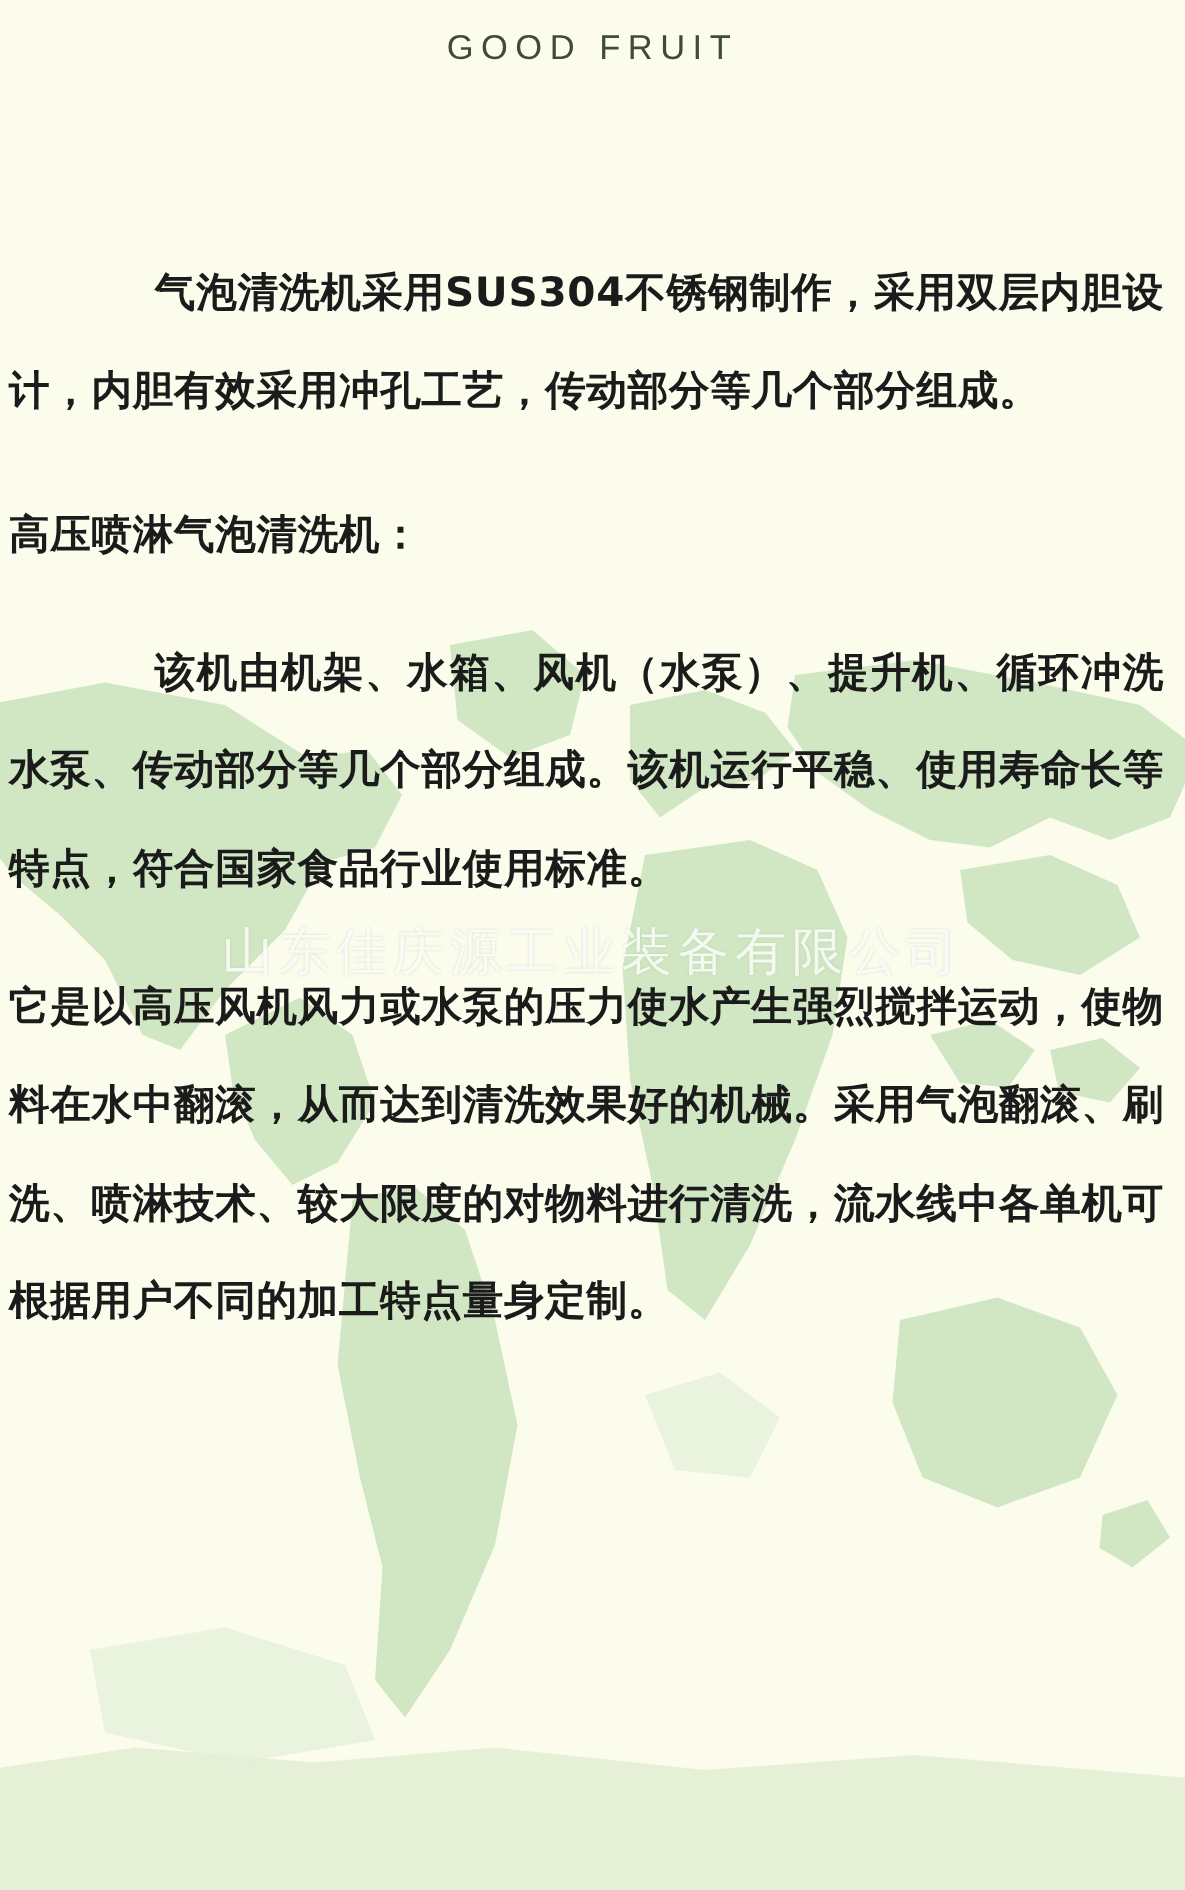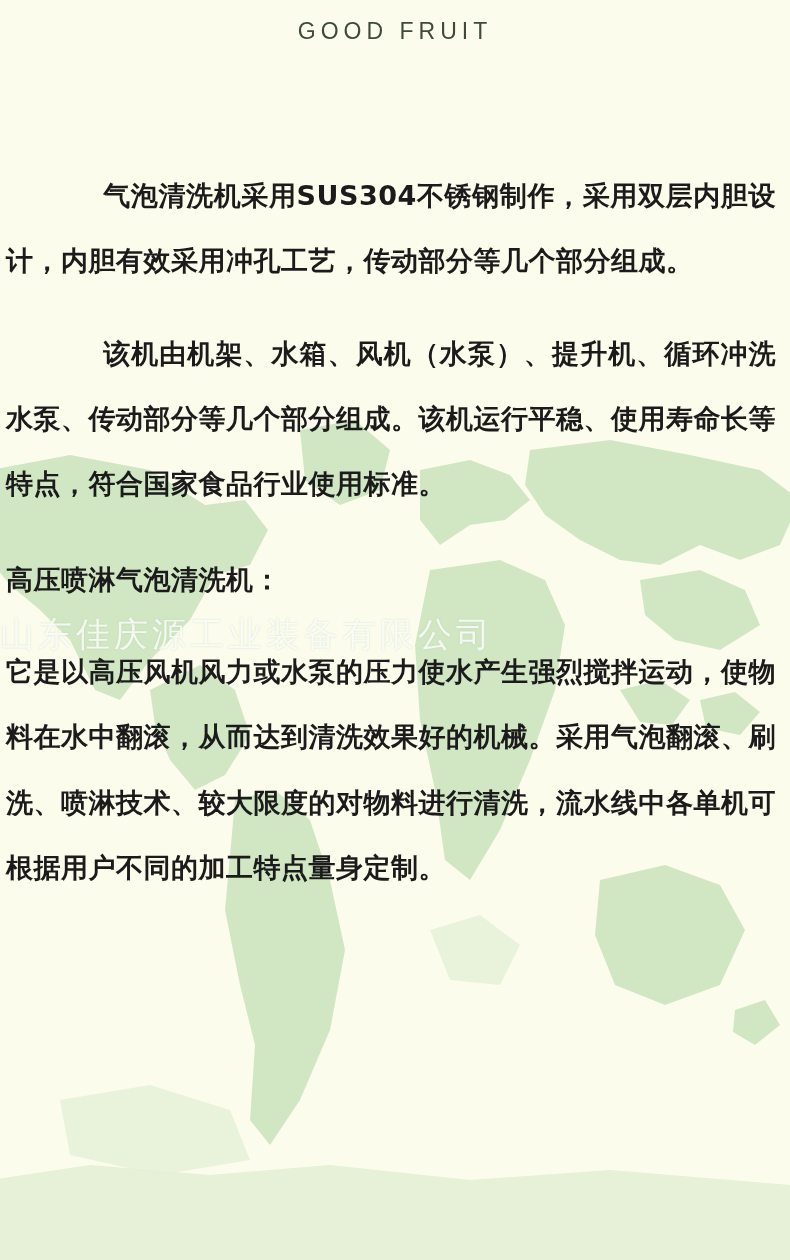--- a/index.html
+++ b/index.html
@@ -38,21 +38,21 @@
     width: 790px;
     height: 1260px;
   }
 
   
   .watermark {
     position: absolute;
     left: 0;
     top: 612px;
     width: 790px;
-    text-align: left;
+    text-align: center;
     font-family: "Liberation Sans", sans-serif;
     font-size: 34px;
     letter-spacing: 4px;
     color: rgba(255,255,255,0.82);
     text-shadow: 0 0 2px rgba(160,190,150,0.45);
     z-index: 1;
     pointer-events: none;
     white-space: nowrap;
   }
 
@@ -146,18 +146,18 @@
   </div>
 
   <div class="header">
     <div class="eyebrow">GOOD FRUIT</div>
   </div>
 
   <div class="watermark">山东佳庆源工业装备有限公司</div>
 
   <div class="content">
     <p class="para indent gap-a">气泡清洗机采用SUS304不锈钢制作，采用双层内胆设计，内胆有效采用冲孔工艺，传动部分等几个部分组成。</p>
+    <p class="para indent2 gap-b">高压喷淋气泡清洗机：</p>
     <p class="para indent gap-c">该机由机架、水箱、风机（水泵）、提升机、循环冲洗水泵、传动部分等几个部分组成。该机运行平稳、使用寿命长等特点，符合国家食品行业使用标准。</p>
-    <p class="para indent2 gap-b">高压喷淋气泡清洗机：</p>
     <p class="para indent2 gap-d">它是以高压风机风力或水泵的压力使水产生强烈搅拌运动，使物料在水中翻滚，从而达到清洗效果好的机械。采用气泡翻滚、刷洗、喷淋技术、较大限度的对物料进行清洗，流水线中各单机可根据用户不同的加工特点量身定制。</p>
   </div>
 
 </div>
 
 </body></html>

